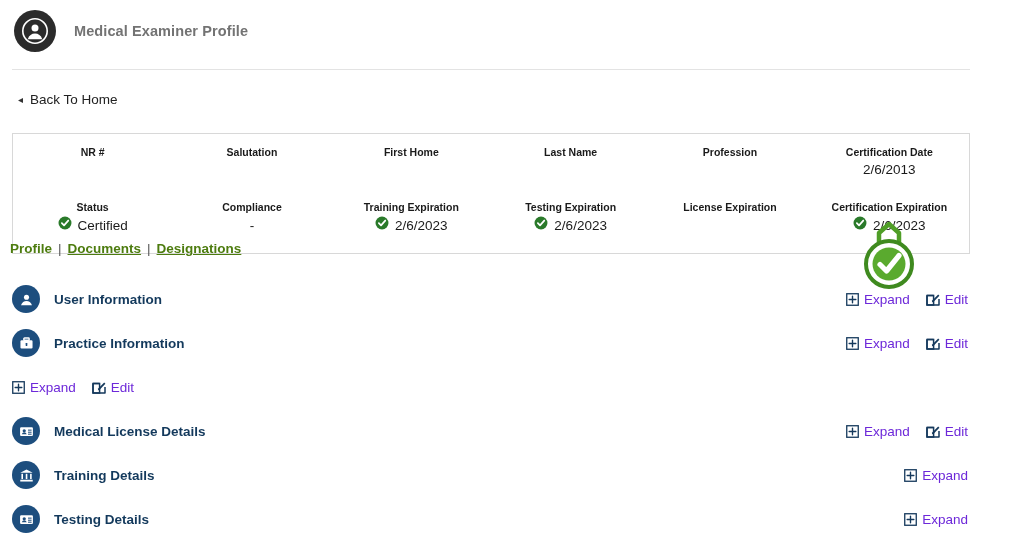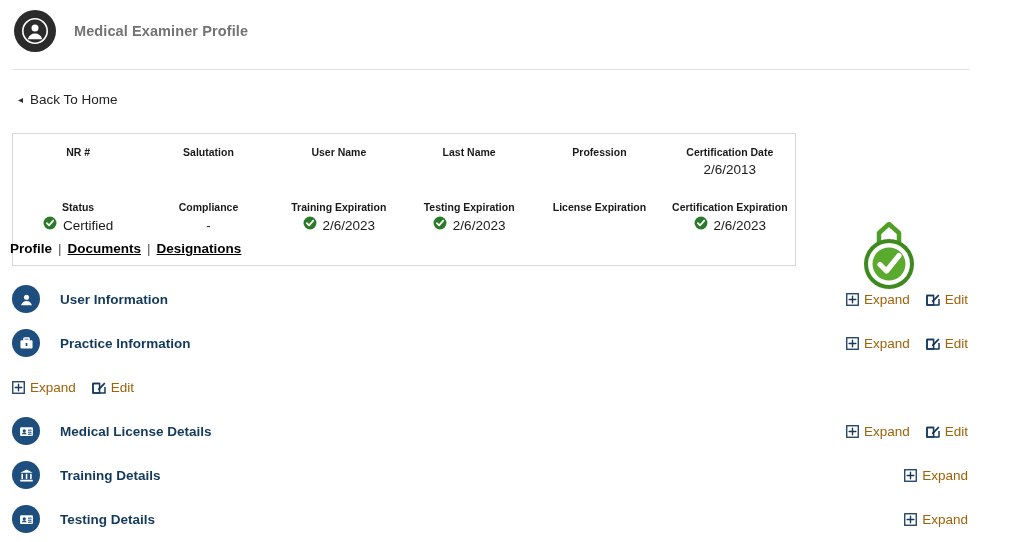--- a/index.html
+++ b/index.html
@@ -67,25 +67,25 @@
     margin-right: 7px;
     line-height: 1;
     color: #333;
   }
 
   
   .summary-card {
     position: absolute;
     top: 133px;
     left: 12px;
-    width: 784px;
+    width: 958px;
     box-sizing: border-box;
     border: 1px solid #d8d8d8;
     background: #fff;
-    padding: 8px 0 26px 0;
+    padding: 8px 0 14px 0;
   }
   .summary-row {
     display: flex;
     width: 100%;
   }
   .summary-cell {
     flex: 1 1 0;
     text-align: center;
     padding: 3px 2px;
     min-width: 0;
@@ -115,21 +115,21 @@
   .tabs-row {
     position: absolute;
     top: 241px;
     left: 10px;
     font-size: 13.5px;
     font-weight: bold;
     color: #1a1a1a;
     display: flex;
     align-items: baseline;
   }
-  .tab-item { color: #000000; }
+  .tab-item { color: #4d7c0f; }
   .tab-item.link { text-decoration: underline; cursor: pointer; }
   .tab-sep {
     margin: 0 6px;
     font-weight: normal;
     color: #555;
   }
 
   
   .cert-badge {
     position: absolute;
@@ -163,39 +163,39 @@
     height: 28px;
     border-radius: 50%;
     background: #1d4e7e;
     display: flex;
     align-items: center;
     justify-content: center;
     flex: 0 0 auto;
   }
   .sec-icon svg { display: block; }
   .sec-label {
-    margin-left: 20px;
+    margin-left: 14px;
     font-size: 13.5px;
     font-weight: bold;
     color: #13395c;
     white-space: nowrap;
   }
   .section-actions {
     display: flex;
     align-items: center;
     gap: 16px;
     flex: 0 0 auto;
     padding-right: 2px;
   }
   .action {
     display: flex;
     align-items: center;
     gap: 5px;
     font-size: 13.5px;
-    color: #a16207;
+    color: #6d28d9;
     cursor: pointer;
   }
   .action svg { display: block; }
 </style>
 </head>
 <body>
 
 <div class="page-header">
   <div class="avatar-circle">
     <svg width="26" height="26" viewBox="0 0 26 26" aria-hidden="true">
@@ -221,21 +221,21 @@
           <span></span>
         </div>
       </div>
       <div class="summary-cell">
         <div class="cell-label">Salutation</div>
         <div class="cell-value">
           <span></span>
         </div>
       </div>
       <div class="summary-cell">
-        <div class="cell-label">User Name</div>
+        <div class="cell-label">First Home</div>
         <div class="cell-value">
           <span></span>
         </div>
       </div>
       <div class="summary-cell">
         <div class="cell-label">Last Name</div>
         <div class="cell-value">
           <span></span>
         </div>
       </div>

